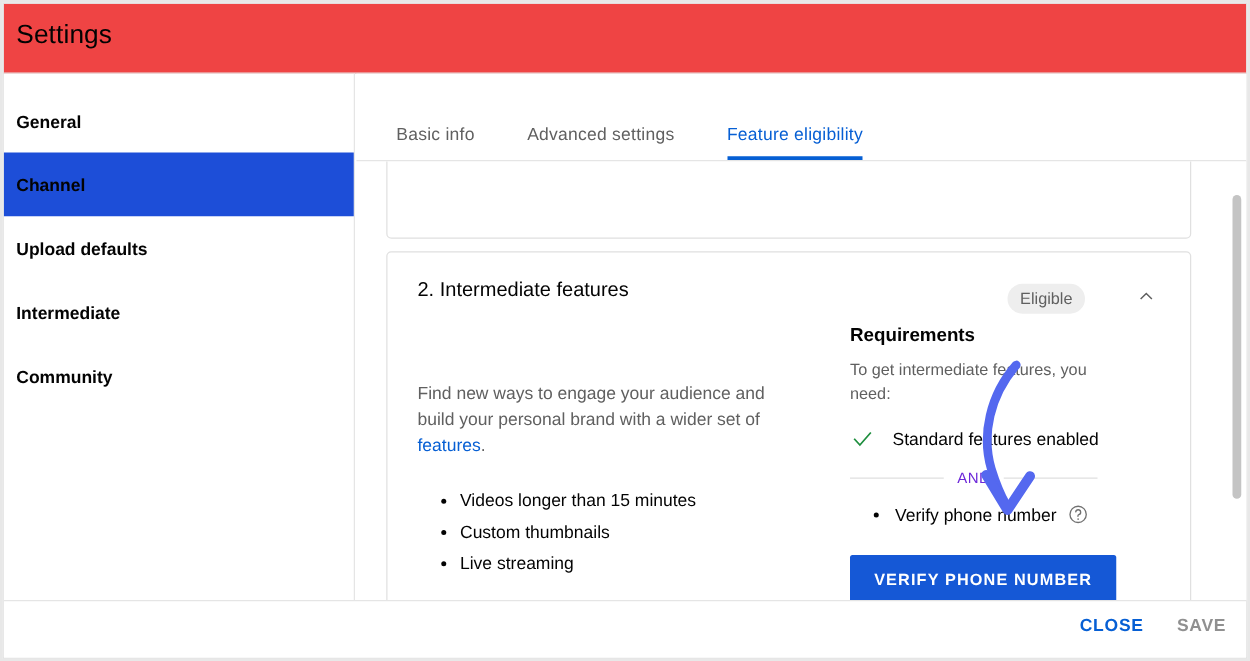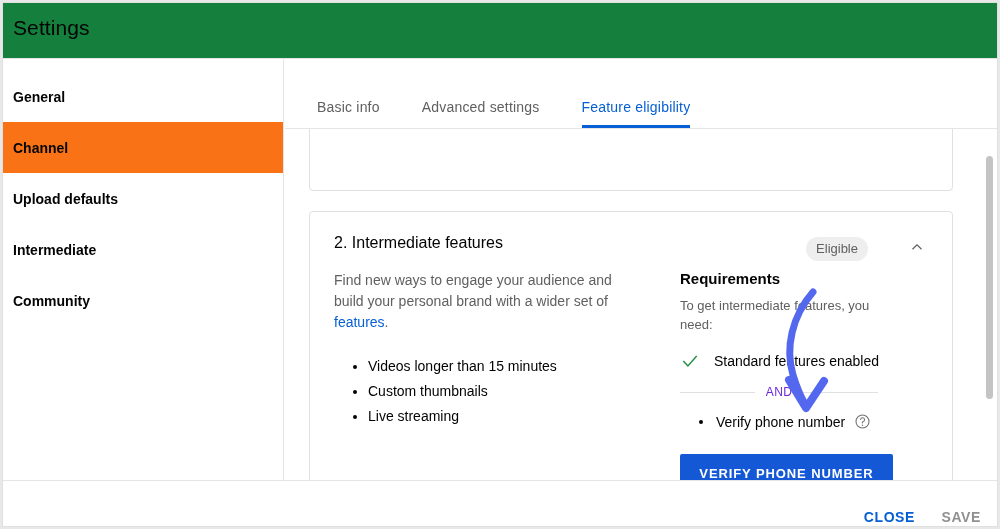--- a/index.html
+++ b/index.html
@@ -16,21 +16,21 @@
     width: 996px; height: 525px;
     background: #ffffff;
     border: 1px solid #e0e0e0;
     overflow: hidden;
   }
 
   
   #header {
     position: absolute; left: 0; top: 0;
     width: 100%; height: 56px;
-    background: #15803d;
+    background: #ef4444;
     border-bottom: 1px solid #e5e5e5;
   }
   #dialog-title {
     position: absolute; left: 10px; top: 13px;
     font-size: 21px; color: #030303;
     letter-spacing: 0.1px;
   }
 
   
   #sidebar {
@@ -43,21 +43,21 @@
     position: relative;
     height: 51px;
     display: flex; align-items: center;
     padding-left: 10px;
     font-size: 14px;
     color: #030303;
     cursor: pointer;
     user-select: none;
     font-weight: bold;
   }
-  .nav-item.selected { background: #f97316; }
+  .nav-item.selected { background: #1d4ed8; }
   #nav-list { padding-top: 12px; }
 
   
   #content {
     position: absolute; left: 282px; top: 56px;
     width: 713px; height: 421px;
     background: #fff;
     overflow: hidden;
   }
   #tabbar {
@@ -105,21 +105,21 @@
     border: 1px solid #e0e0e0;
     border-radius: 4px;
     background: #fff;
   }
   
   #card-prev {
     top: -58px;
     height: 120px;
   }
   #card-main {
-    top: 82px;
+    top: 72px;
     height: 313px;
     padding-left: 48px;
   }
 
   #card-header {
     position: absolute;
     left: 0; top: 0;
     width: 100%; height: 74px;
   }
   #card-title {
@@ -150,20 +150,21 @@
 
   #card-body {
     position: absolute;
     left: 0; top: 58px;
     width: 100%;
     display: flex;
   }
   #left-col {
     width: 370px;
     padding: 0 0 0 24px;
+    margin-top: 44px;
   }
   #desc {
     font-size: 14px;
     line-height: 21px;
     color: #606060;
     width: 310px;
   }
   #desc a { color: #065fd4; text-decoration: none; }
   #feature-list {
     margin: 21px 0 0 0;
@@ -257,21 +258,21 @@
   
   #footer {
     position: absolute;
     left: 0; top: 477px;
     width: 100%; height: 48px;
     background: #fff;
     border-top: 1px solid #e5e5e5;
   }
   .footer-btn {
     position: absolute;
-    top: 27px;
+    top: 10px;
     font-size: 14px;
     font-weight: bold;
     letter-spacing: .6px;
     background: none;
     border: none;
     cursor: pointer;
     font-family: "Liberation Sans", sans-serif;
   }
   #close-btn { right: 76px; color: #065fd4; }
   #save-btn  { right: 10px; color: #909090; cursor: default; }

